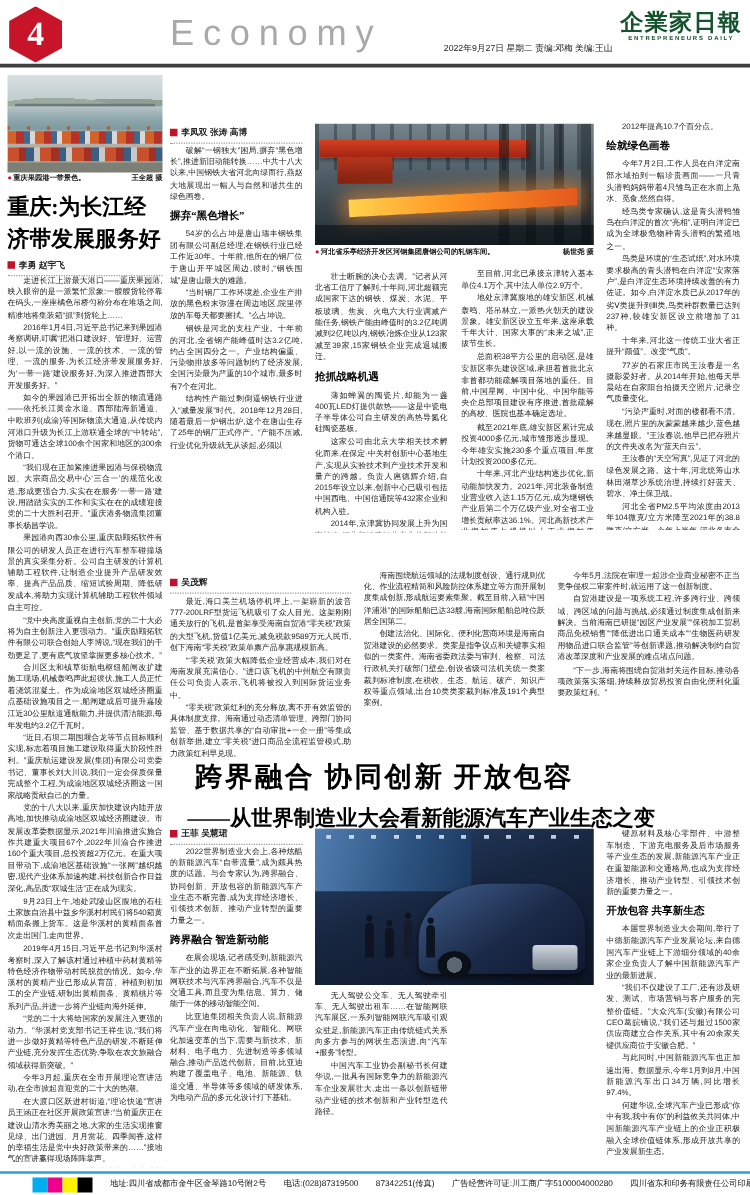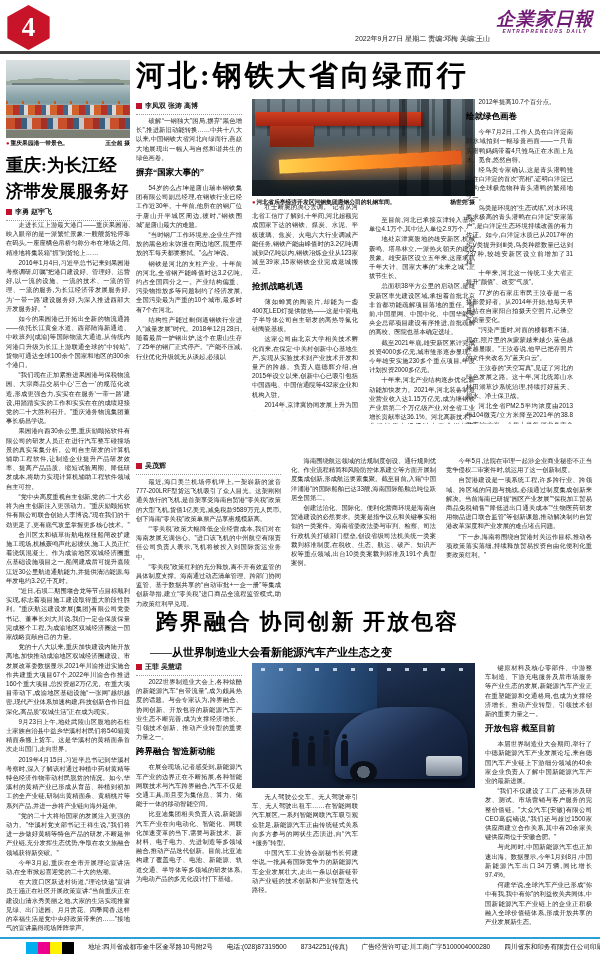--- a/index.html
+++ b/index.html
@@ -8,21 +8,21 @@
   .abs{position:absolute;}
 
   
   .badge{display:flex;align-items:center;justify-content:center;background:#c81428;color:#fff;
          font-weight:bold;font-size:27px;font-family:"Liberation Serif","DejaVu Serif",serif;
          clip-path:polygon(50% 0%,97% 26%,97% 74%,50% 100%,3% 74%,3% 26%);}
   .sec-cn{font-size:27px;font-weight:900;letter-spacing:6px;color:#000;
           font-family:"Liberation Serif","DejaVu Serif",serif;}
   .sec-en{font-size:29px;font-weight:300;letter-spacing:7px;color:#a9a9a9;}
   .dateline{font-size:7px;color:#222;white-space:nowrap;}
-  .masthead{text-align:center;color:#701a75;line-height:1.05;font-style:italic;}
+  .masthead{text-align:center;color:#14532d;line-height:1.05;}
   .masthead-cn{font-size:18.5px;font-weight:900;font-family:"Liberation Serif","DejaVu Serif",serif;letter-spacing:1px;}
   .masthead-en{font-size:4.8px;letter-spacing:1.4px;font-weight:bold;}
   .hdr-rule{background:#3f3f3f;}
 
   
   .a-title{font-family:"Liberation Serif","DejaVu Serif",serif;font-weight:900;color:#000;line-height:1.1;}
   .byline{display:flex;align-items:center;gap:3px;font-size:7px;font-weight:bold;color:#222;
           border-bottom:1px dotted #999;padding-bottom:3px;}
   .byline .sq{width:6px;height:6px;background:#c2122b;flex:0 0 auto;}
   .colbox{overflow:hidden;}
@@ -87,20 +87,21 @@
   .reg.c{background:#00adee;}.reg.m{background:#ec008c;}.reg.y{background:#fff100;}.reg.k{background:#000;}
 </style>
 </head>
 <body>
 
 <div class="page">
 
   <div class="abs badge" style="left:6px;top:5px;width:45px;height:45px;">
     <span>4</span>
   </div>
+  <div class="abs sec-en" style="left:136px;top:11px;">Economy</div>
   <div class="abs dateline" style="left:290px;top:34px;width:200px;text-align:right;">2022年9月27日 星期二 责编:邓梅 美编:王山</div>
   <div class="abs masthead" style="left:496px;top:10px;width:98px;">
     <div class="masthead-cn">企業家日報</div>
     <div class="masthead-en">ENTREPRENEURS DAILY</div>
   </div>
   <div class="abs hdr-rule" style="left:0;top:51px;width:600px;height:3px;"></div>
 
   <div class="photo ph-port" style="left:6px;top:60px;width:124px;height:78px;">
     <div class="hills"></div>
     <div class="bridge"></div>
@@ -129,62 +130,61 @@
       <p class="bp">“近日,石坝二期围堰合龙等节点目标顺利实现,标志着项目施工建设取得重大阶段性胜利。”重庆航运建设发展(集团)有限公司党委书记、董事长刘大川说,我们一定会保质保量完成整个工程,为成渝地区双城经济圈这一国家战略贡献自己的力量。</p>
       <p class="bp">党的十八大以来,重庆加快建设内陆开放高地,加快推动成渝地区双城经济圈建设。市发展改革委数据显示,2021年川渝推进实施合作共建重大项目67个,2022年川渝合作推进160个重大项目,总投资超2万亿元。在重大项目带动下,成渝地区基础设施“一张网”越织越密,现代产业体系加速构建,科技创新合作日益深化,高品质“双城生活”正在成为现实。</p>
       <p class="bp">9月23日上午,地处武陵山区腹地的石柱土家族自治县中益乡华溪村村民们将540箱黄精面条搬上货车。这是华溪村的黄精面条首次走出国门,走向世界。</p>
       <p class="bp">2019年4月15日,习近平总书记到华溪村考察时,深入了解该村通过种植中药材黄精等特色经济作物带动村民脱贫的情况。如今,华溪村的黄精产业已形成从育苗、种植到初加工的全产业链,研制出黄精面条、黄精桃片等系列产品,并进一步将产业链向海外延伸。</p>
       <p class="bp">“党的二十大将给国家的发展注入更强的动力。”华溪村党支部书记王祥生说,“我们将进一步做好黄精等特色产品的研发,不断延伸产业链,充分发挥生态优势,争取在农文旅融合领域获得新突破。”</p>
       <p class="bp">今年3月起,重庆在全市开展理论宣讲活动,在全市掀起喜迎党的二十大的热潮。</p>
       <p class="bp">在大渡口区跃进村街道,“理论快递”宣讲员王涵正在社区开展政策宣讲:“当前重庆正在建设山清水秀美丽之地,大家的生活实现推窗见绿、出门进园、月月赏花、四季闻香,这样的幸福生活是党中央好政策带来的……”接地气的宣讲赢得现场阵阵掌声。</p>
       <p class="bp">“我们将以崭新面貌迎接党的二十大胜利召开,相信二十大将带来更多民生福祉。”王涵说。</p>
     </div>
 
-  <div class="abs a-title" style="left:136px;top:60px;width:458px;font-size:29px;letter-spacing:3px;">河北:钢铁大省向绿而行</div>
   <div class="abs byline" style="left:136px;top:101px;width:106px;">
     <span class="sq"></span>
     <span>李凤双 张涛 高博</span>
   </div>
 
   <div class="photo ph-steel" style="left:252px;top:99px;width:223px;height:97px;">
     <div class="truss"></div>
     <div class="crane"></div>
     <div class="crane2"></div>
     <div class="cols"></div>
     <div class="slab"></div>
     <div class="floor"></div>
   </div>
   <div class="abs caption" style="left:252px;top:199px;width:223px;">
     <span><span class="bullet">●</span><span>河北省乐亭经济开发区河钢集团唐钢公司的轧钢车间。</span></span>
     <span class="credit-r">杨世尧 摄</span>
   </div>
 
   <div class="abs colbox" style="left:136px;top:116px;width:106px;height:308px;">
       <p class="bp">破解“一钢独大”困局,摒弃“黑色增长”,推进新旧动能转换……中共十八大以来,中国钢铁大省河北向绿而行,燕赵大地展现出一幅人与自然和谐共生的绿色画卷。</p>
-      <div class="subhead">摒弃“国家大事的”</div>
+      <div class="subhead">摒弃“黑色增长”</div>
       <p class="bp">54岁的么占坤是唐山瑞丰钢铁集团有限公司副总经理,在钢铁行业已经工作近30年。十年前,他所在的钢厂位于唐山开平城区周边,彼时,“钢铁围城”是唐山最大的难题。</p>
       <p class="bp">“当时钢厂工作环境差,企业生产排放的黑色粉末弥漫在周边地区,院里停放的车每天都要擦拭。”么占坤说。</p>
       <p class="bp">钢铁是河北的支柱产业。十年前的河北,全省钢产能峰值时达3.2亿吨,约占全国四分之一。产业结构偏重、污染物排放多等问题制约了经济发展,全国污染最为严重的10个城市,最多时有7个在河北。</p>
       <p class="bp">结构性产能过剩倒逼钢铁行业进入“减量发展”时代。2018年12月28日,随着最后一炉钢出炉,这个在唐山生存了25年的钢厂正式停产。“产能不压减,行业优化升级就无从谈起,必须以</p>
     </div>
-  <div class="abs colbox" style="left:252px;top:202px;width:106px;height:209px;">
+  <div class="abs colbox" style="left:252px;top:217px;width:106px;height:209px;">
       <p class="bp">壮士断腕的决心去调。”记者从河北省工信厅了解到,十年间,河北超额完成国家下达的钢铁、煤炭、水泥、平板玻璃、焦炭、火电六大行业调减产能任务,钢铁产能由峰值时的3.2亿吨调减到2亿吨以内,钢铁冶炼企业从123家减至39家,15家钢铁企业完成退城搬迁。</p>
       <div class="subhead">抢抓战略机遇</div>
       <p class="bp">薄如蝉翼的陶瓷片,却能为一盏400瓦LED灯提供散热——这是中瓷电子半导体公司自主研发的高热导氮化硅陶瓷基板。</p>
       <p class="bp">这家公司由北京大学相关技术孵化而来,在保定·中关村创新中心基地生产,实现从实验技术到产业技术开发和量产的跨越。负责人扈德辉介绍,自2015年设立以来,创新中心已吸引包括中国西电、中国信通院等432家企业和机构入驻。</p>
       <p class="bp">2014年,京津冀协同发展上升为国家战略,河北紧抓疏解北京非首都功能这个“牛鼻子”,不断在服务京津中寻求突破。截</p>
     </div>
   <div class="abs colbox" style="left:369px;top:215px;width:106px;height:209px;">
       <p class="bp">至目前,河北已承接京津转入基本单位4.1万个,其中法人单位2.9万个。</p>
       <p class="bp">地处京津冀腹地的雄安新区,机械轰鸣、塔吊林立,一派热火朝天的建设景象。雄安新区设立五年来,这座承载千年大计、国家大事的“未来之城”,正拔节生长。</p>
       <p class="bp">总面积38平方公里的启动区,是雄安新区率先建设区域,承担着首批北京非首都功能疏解项目落地的重任。目前,中国星网、中国中化、中国华能等央企总部项目建设有序推进,首批疏解的高校、医院也基本确定选址。</p>
       <p class="bp">截至2021年底,雄安新区累计完成投资4000多亿元,城市雏形逐步显现。今年雄安实施230多个重点项目,年度计划投资2000多亿元。</p>
       <p class="bp">十年来,河北产业结构逐步优化,新动能加快发力。2021年,河北装备制造业营业收入达1.15万亿元,成为继钢铁产业后第二个万亿级产业,对全省工业增长贡献率达36.1%。河北高新技术产业增加值占规模以上工业增加值21.5%,比</p>
     </div>
-  <div class="abs colbox" style="left:466px;top:97px;width:107px;height:327px;">
+  <div class="abs colbox" style="left:485px;top:97px;width:107px;height:327px;">
       <p class="bp">2012年提高10.7个百分点。</p>
       <div class="subhead">绘就绿色画卷</div>
       <p class="bp">今年7月2日,工作人员在白洋淀南部水域拍到一幅珍贵画面——一只青头潜鸭妈妈带着4只雏鸟正在水面上凫水、觅食,悠然自得。</p>
       <p class="bp">经鸟类专家确认,这是青头潜鸭雏鸟在白洋淀的首次“亮相”,证明白洋淀已成为全球极危物种青头潜鸭的繁殖地之一。</p>
       <p class="bp">鸟类是环境的“生态试纸”,对水环境要求极高的青头潜鸭在白洋淀“安家落户”,是白洋淀生态环境持续改善的有力佐证。如今,白洋淀水质已从2017年的劣Ⅴ类提升到Ⅲ类,鸟类种群数量已达到237种,较雄安新区设立前增加了31种。</p>
       <p class="bp">十年来,河北这一传统工业大省正提升“颜值”、改变“气质”。</p>
       <p class="bp">77岁的石家庄市民王汝春是一名摄影爱好者。从2014年开始,他每天早晨站在自家阳台拍摄天空照片,记录空气质量变化。</p>
       <p class="bp">“污染严重时,对面的楼都看不清。现在,照片里的灰蒙蒙越来越少,蓝色越来越显眼。”王汝春说,他早已把存照片的文件夹改名为“蓝天白云”。</p>
       <p class="bp">王汝春的“天空写真”,见证了河北的绿色发展之路。这十年,河北统筹山水林田湖草沙系统治理,持续打好蓝天、碧水、净土保卫战。</p>
       <p class="bp">河北全省PM2.5平均浓度由2013年104微克/立方米降至2021年的38.8微克/立方米。今年上半年,河北各市全部退出全国重点城市空气质量排名后十位名单。</p>
@@ -203,21 +203,21 @@
       <p class="bp">海南围绕航运领域的法规制度创设、通行规则优化、作业流程精简和风险防控体系建立等方面开展制度集成创新,形成航运要素集聚。截至目前,入籍“中国洋浦港”的国际船舶已达33艘,海南国际船舶总吨位跃居全国第二。</p>
       <p class="bp">创建法治化、国际化、便利化营商环境是海南自贸港建设的必然要求。类案是指争议点和关键事实相似的一类案件。海南省委政法委与审判、检察、司法行政机关打破部门壁垒,创设省级司法机关统一类案裁判标准制度,在税收、生态、航运、破产、知识产权等重点领域,出台10类类案裁判标准及191个典型案例。</p>
     </div>
   <div class="abs colbox" style="left:446px;top:456px;width:146px;height:151px;">
       <p class="bp">今年5月,法院在审理一起涉企业商业秘密不正当竞争侵权二审案件时,就运用了这一创新制度。</p>
       <p class="bp">自贸港建设是一项系统工程,许多跨行业、跨领域、跨区域的问题与挑战,必须通过制度集成创新来解决。当前海南已研提“园区产业发展”“保税加工贸易商品免税销售”“降低进出口通关成本”“生物医药研发用物品进口联合监管”等创新课题,推动解决制约自贸港改革深度和产业发展的难点堵点问题。</p>
       <p class="bp">“下一步,海南将围绕自贸港封关运作目标,推动各项政策落实落细,持续释放贸易投资自由化便利化重要政策红利。”</p>
     </div>
 
   <div class="abs a-title" style="left:136px;top:610px;width:458px;font-size:22px;letter-spacing:2px;margin-left:20px;">跨界融合 协同创新 开放包容</div>
-  <div class="abs a-title" style="left:150px;top:646px;width:440px;font-size:11px;">——从世界制造业大会看新能源汽车产业生态之变</div>
+  <div class="abs a-title" style="left:150px;top:646px;width:440px;font-size:17px;">——从世界制造业大会看新能源汽车产业生态之变</div>
   <div class="abs byline" style="left:136px;top:662px;width:106px;">
     <span class="sq"></span>
     <span>王菲 吴慧珺</span>
   </div>
 
   <div class="photo ph-car" style="left:252px;top:663px;width:223px;height:125px;">
     <div class="screen"></div>
     <div class="lights"></div>
     <div class="car"></div>
     <div class="shield"></div>
@@ -241,21 +241,21 @@
       <div class="subhead">跨界融合 智造新动能</div>
       <p class="bp">在展会现场,记者感受到,新能源汽车产业的边界正在不断拓展,各种智能网联技术与汽车跨界融合,汽车不仅是交通工具,而且变为集信息、算力、储能于一体的移动智能空间。</p>
       <p class="bp">比亚迪集团相关负责人说,新能源汽车产业在向电动化、智能化、网联化加速变革的当下,需要与新技术、新材料、电子电力、先进制造等多领域融合,推动产品迭代创新。目前,比亚迪构建了覆盖电子、电池、新能源、轨道交通、半导体等多领域的研发体系,为电动产品的多元化设计打下基础。</p>
     </div>
   <div class="abs colbox" style="left:252px;top:792px;width:106px;height:143px;">
       <p class="bp">无人驾驶公交车、无人驾驶牵引车、无人驾驶出租车……在智能网联汽车展区,一系列智能网联汽车吸引观众驻足,新能源汽车正由传统链式关系向多方参与的网状生态演进,向“汽车+服务”转型。</p>
       <p class="bp">中国汽车工业协会副秘书长何建华说,一批具有国际竞争力的新能源汽车企业发展壮大,走出一条以创新链带动产业链的技术创新和产业转型迭代路径。</p>
     </div>
   <div class="abs colbox" style="left:485px;top:663px;width:107px;height:272px;">
       <p class="bp">键原材料及核心零部件、中游整车制造、下游充电服务及后市场服务等产业生态的发展,新能源汽车产业正在重塑能源和交通格局,也成为支撑经济增长、推动产业转型、引领技术创新的重要力量之一。</p>
-      <div class="subhead">开放包容 截至目前</div>
+      <div class="subhead">开放包容 共享新生态</div>
       <p class="bp">本届世界制造业大会期间,举行了中德新能源汽车产业发展论坛,来自德国汽车产业链上下游细分领域的40余家企业负责人了解中国新能源汽车产业的最新进展。</p>
       <p class="bp">“我们不仅建设了工厂,还有涉及研发、测试、市场营销与客户服务的完整价值链。”大众汽车(安徽)有限公司CEO葛皖镝说,“我们还与超过1500家供应商建立合作关系,其中有20余家关键供应商位于安徽合肥。”</p>
       <p class="bp">与此同时,中国新能源汽车也正加速出海。数据显示,今年1月到8月,中国新能源汽车出口34万辆,同比增长97.4%。</p>
       <p class="bp">何建华说,全球汽车产业已形成“你中有我,我中有你”的利益攸关共同体,中国新能源汽车产业链上的企业正积极融入全球价值链体系,形成开放共享的产业发展新生态。</p>
     </div>
 
   <div class="abs footer" style="left:0;top:937px;width:600px;height:19px;">
     <span class="regs">
       <span class="reg c"></span>
       <span class="reg m"></span>

